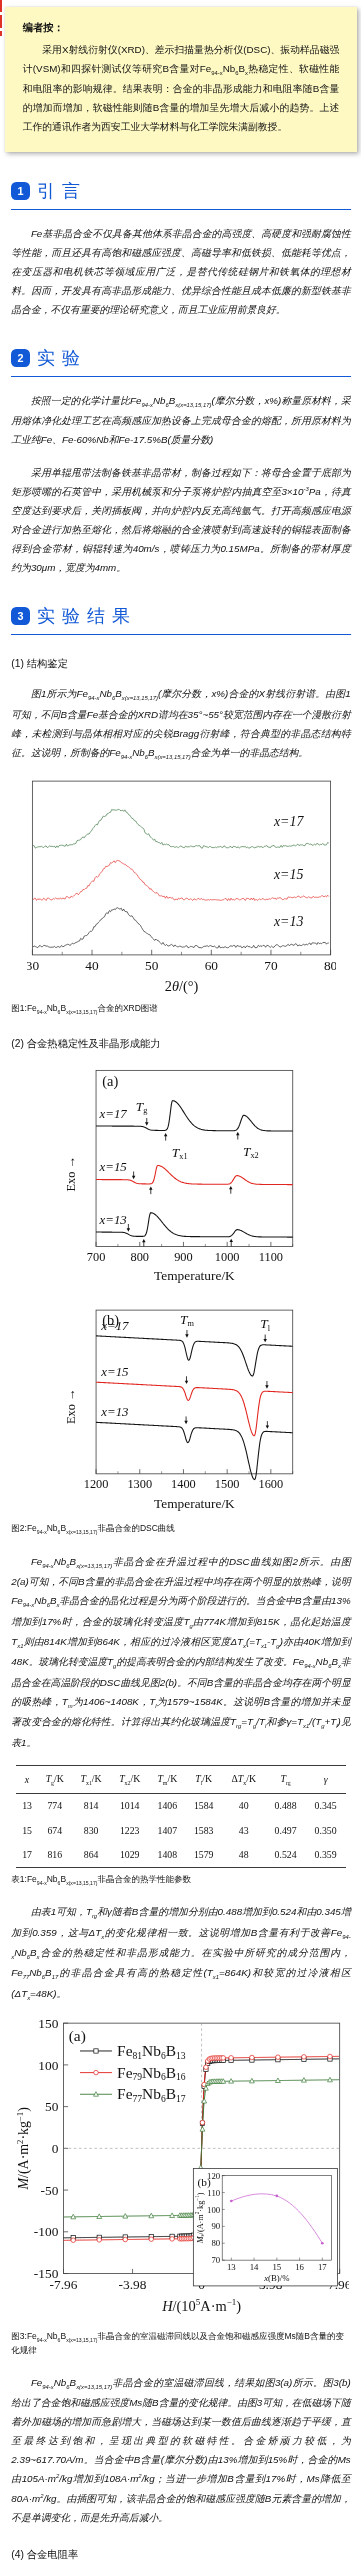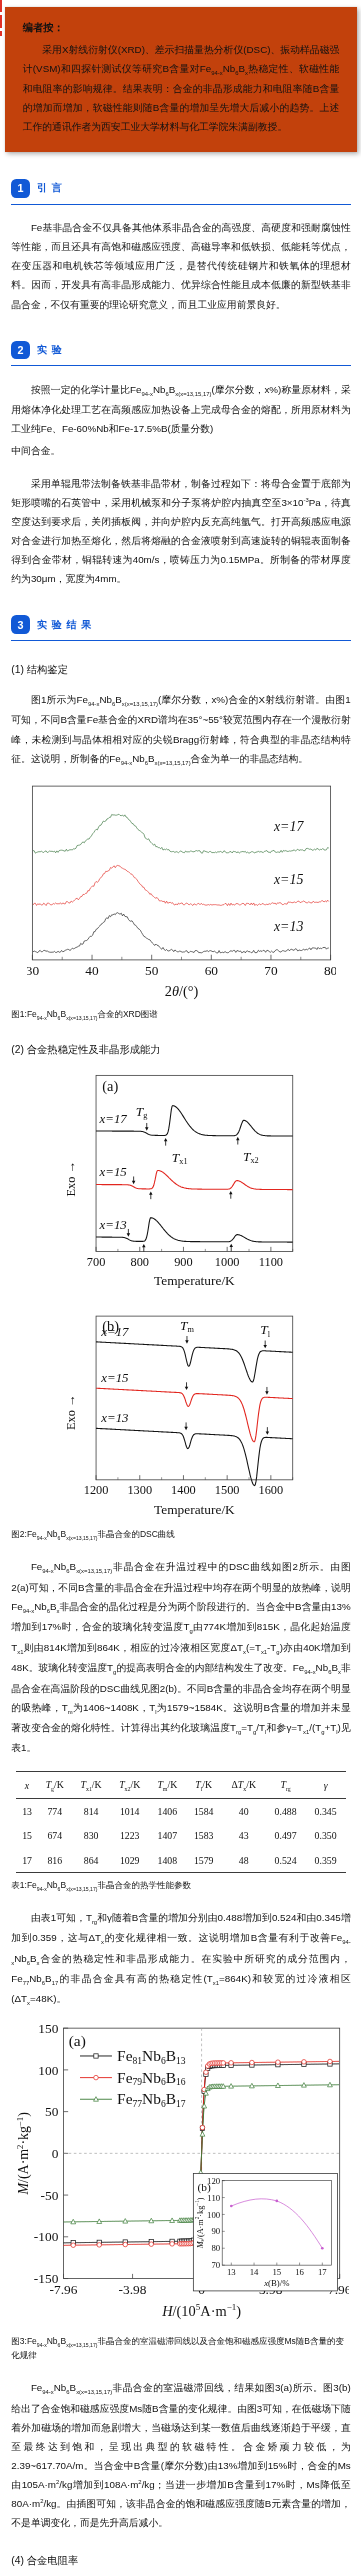--- a/index.html
+++ b/index.html
@@ -2,33 +2,33 @@
 <html style="font-size:8.2px"><head>
 <meta charset="utf-8">
 <style>
   html,body{margin:0;padding:0;background:#fff;}
   .page{width:362px;position:relative;background:#fff;overflow:hidden;
         font-family:"Liberation Sans","DejaVu Sans",sans-serif;color:#111;}
   .edge-mark{position:absolute;left:0;top:0;width:2.1px;height:36px;
     background:repeating-linear-gradient(180deg,#e03127 0 12.4px,#ffffff 12.4px 15.5px);}
   .content{padding:0 11.3px;}
   
-  .editor-box{margin:7.2px 5.2px 0 5.2px;background:#c2410c;padding:13.4px 17.5px 15.5px 17.5px;
+  .editor-box{margin:7.2px 5.2px 0 5.2px;background:#fef9c3;padding:13.4px 17.5px 15.5px 17.5px;
     box-shadow:1.5px 2.1px 4.6px rgba(0,0,0,.30),0 0 1px rgba(0,0,0,.18);}
   .editor-title{font-weight:bold;font-size:10.3px;margin:0 0 5.2px 0;}
   .editor-body{font-size:9.8px;line-height:1.95;text-align:justify;text-indent:2em;margin:0;}
   
   .sec-head{margin:27px 0 5.2px 0;padding-bottom:6.2px;border-bottom:1.5px solid #1159d6;display:flex;align-items:center;}
   .badge{display:inline-flex;align-items:center;justify-content:center;width:18.5px;height:18.5px;
     background:#1159d6;color:#fff;border-radius:5.2px;font-weight:bold;font-size:10.8px;flex:0 0 auto;}
-  .sec-title{color:#1159d6;font-weight:bold;font-size:10px;margin-left:7.2px;letter-spacing:1px;}
+  .sec-title{color:#1159d6;font-weight:normal;font-size:18px;margin-left:7.2px;letter-spacing:1px;}
   .sub-head{font-weight:normal;font-size:10.3px;margin:21.6px 0 4.1px 0;}
   
   p.body{font-size:9.8px;line-height:1.95;text-align:justify;margin:13.4px 0;}
-  p.indent{text-indent:2em;}
+  p.indent{text-indent:2em;font-style:italic;}
   sub{font-size:60%;}
   sup{font-size:60%;}
   
   .fig{text-align:center;margin:13.4px 0 2.1px 0;}
   .caption{font-size:8.5px;color:#111;margin:5.2px 0 15.5px 0;text-align:left;line-height:1.6;}
   
   .tablewrap{margin:13.4px 0 3.1px 0;}
   .tablewrap table{border-collapse:collapse;width:97%;margin:0 auto;
      font-family:"Liberation Serif","DejaVu Serif",serif;font-size:9.8px;
      border-top:1.5px solid #3a3a3a;border-bottom:1.5px solid #3a3a3a;}
@@ -52,21 +52,20 @@
       <span class="badge">1</span>
       <span class="sec-title">引 言</span>
     </div>
     <p class="body indent">Fe基非晶合金不仅具备其他体系非晶合金的高强度、高硬度和强耐腐蚀性等性能，而且还具有高饱和磁感应强度、高磁导率和低铁损、低能耗等优点，在变压器和电机铁芯等领域应用广泛，是替代传统硅钢片和铁氧体的理想材料。因而，开发具有高非晶形成能力、优异综合性能且成本低廉的新型铁基非晶合金，不仅有重要的理论研究意义，而且工业应用前景良好。</p>
 
     <div class="sec-head">
       <span class="badge">2</span>
       <span class="sec-title">实 验</span>
     </div>
     <p class="body indent" style="margin-bottom:3.1px;">按照一定的化学计量比Fe<sub>94-x</sub>Nb<sub>6</sub>B<sub>x(x=13,15,17)</sub>(摩尔分数，x%)称量原材料，采用熔体净化处理工艺在高频感应加热设备上完成母合金的熔配，所用原材料为工业纯Fe、Fe-60%Nb和Fe-17.5%B(质量分数)</p>
-    <p class="body" style="margin-top:0;">中间合金。</p>
     <p class="body indent">采用单辊甩带法制备铁基非晶带材，制备过程如下：将母合金置于底部为矩形喷嘴的石英管中，采用机械泵和分子泵将炉腔内抽真空至3×10<sup>-3</sup>Pa，待真空度达到要求后，关闭插板阀，并向炉腔内反充高纯氩气。打开高频感应电源对合金进行加热至熔化，然后将熔融的合金液喷射到高速旋转的铜辊表面制备得到合金带材，铜辊转速为40m/s，喷铸压力为0.15MPa。所制备的带材厚度约为30μm，宽度为4mm。</p>
 
     <div class="sec-head">
       <span class="badge">3</span>
       <span class="sec-title">实 验 结 果</span>
     </div>
 
     <div class="sub-head">(1) 结构鉴定</div>
     <p class="body indent">图1所示为Fe<sub>94-x</sub>Nb<sub>6</sub>B<sub>x(x=13,15,17)</sub>(摩尔分数，x%)合金的X射线衍射谱。由图1可知，不同B含量Fe基合金的XRD谱均在35°~55°较宽范围内存在一个漫散衍射峰，未检测到与晶体相相对应的尖锐Bragg衍射峰，符合典型的非晶态结构特征。这说明，所制备的Fe<sub>94-x</sub>Nb<sub>6</sub>B<sub>x(x=13,15,17)</sub>合金为单一的非晶态结构。</p>
 

